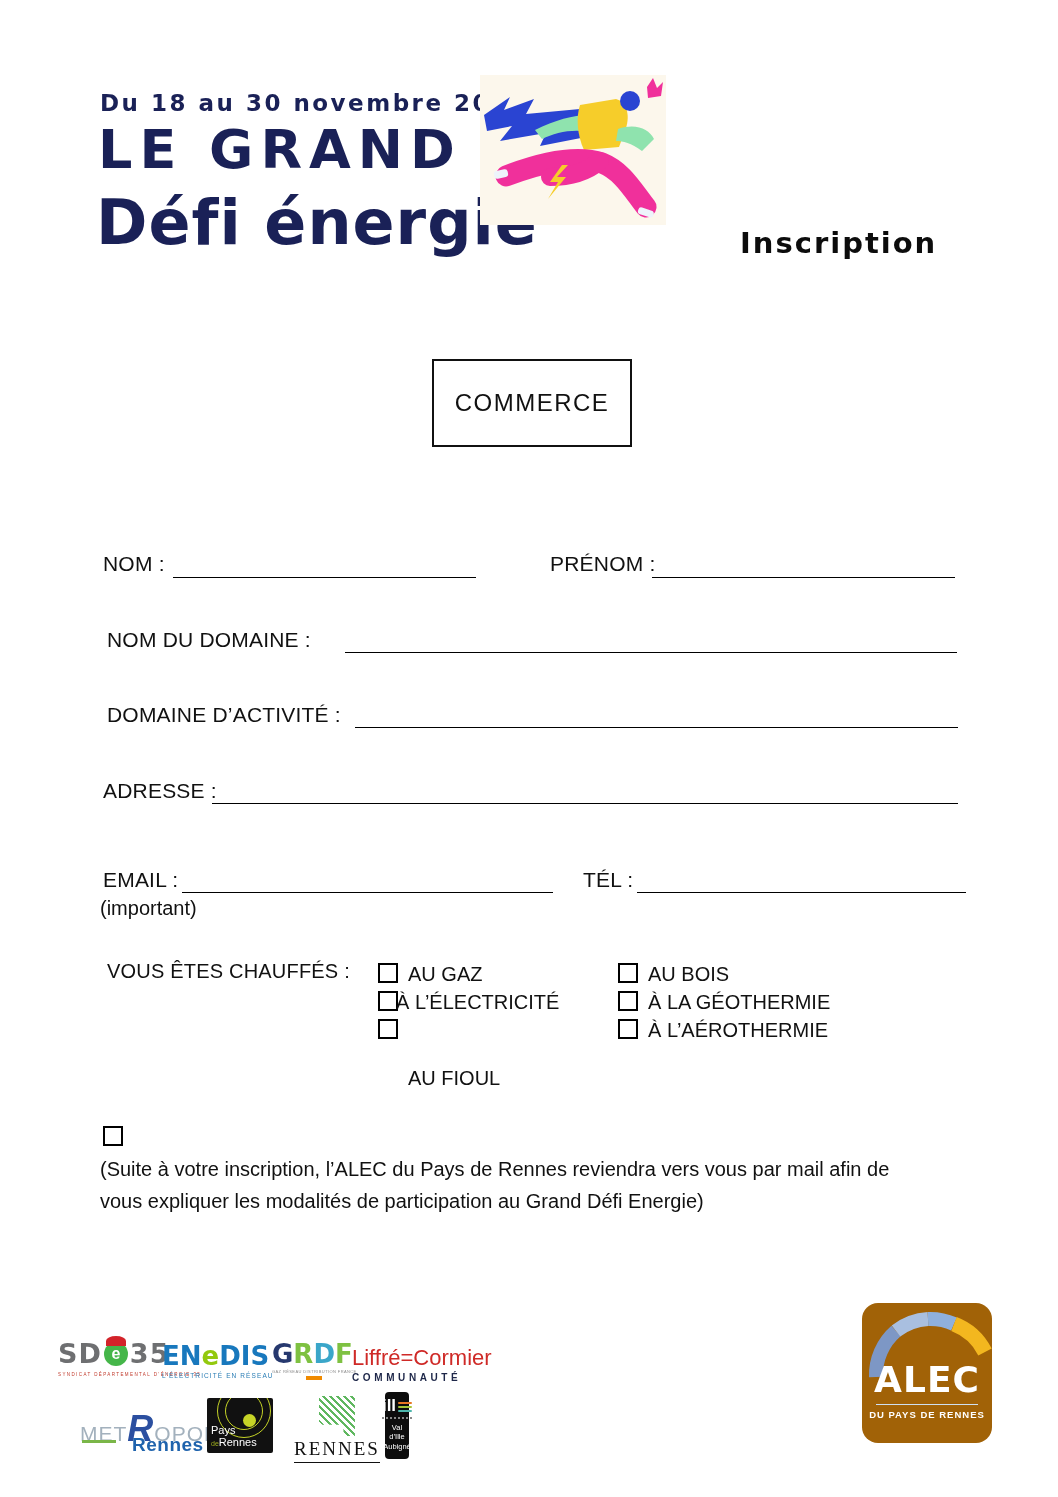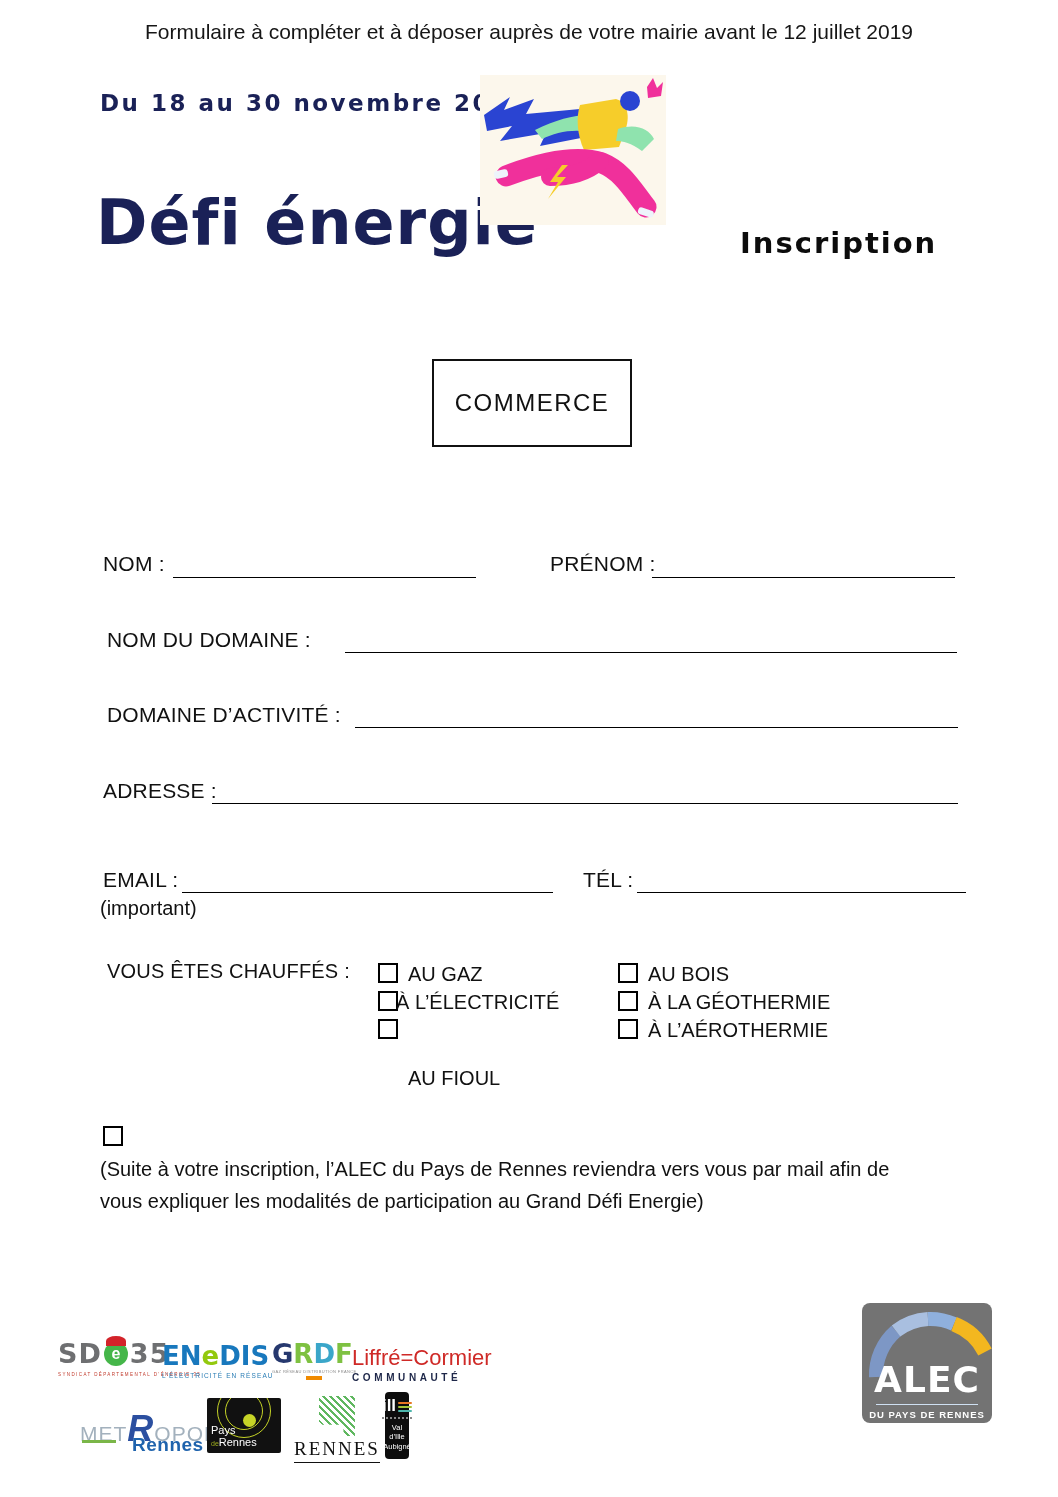--- a/index.html
+++ b/index.html
@@ -46,52 +46,52 @@
   .enedis-tag{font-size:6.5px;letter-spacing:1.1px;color:#2a7db5;margin-top:3px;white-space:nowrap;}
   .grdf-txt{font-family:"DejaVu Sans",sans-serif;font-weight:bold;font-size:26px;line-height:1;}
   .grdf-tag{font-size:4px;color:#8c8c8c;letter-spacing:.4px;margin-top:2px;white-space:nowrap;}
   .grdf-dash{width:16px;height:4px;background:#f08a00;margin-top:2px;margin-left:34px;}
   .liffre-top{font-size:22px;color:#cf2a27;white-space:nowrap;font-family:"Liberation Sans",sans-serif;}
   .liffre-sub{font-size:10px;letter-spacing:3.6px;color:#1e2749;font-weight:bold;margin-top:1px;white-space:nowrap;}
   .metro-line{font-size:21px;letter-spacing:1px;color:#a3b1bd;white-space:nowrap;font-family:"Liberation Sans",sans-serif;}
   .metro-r{font-size:36px;font-weight:bold;color:#2b4fa0;font-style:italic;}
   .metro-rennes{position:absolute;left:52px;top:26px;font-size:19px;font-weight:bold;color:#1f63ad;letter-spacing:.5px;}
   .metro-tag{position:absolute;left:2px;top:32px;width:34px;height:3px;background:#7ab648;}
-  .pays-box{width:74px;height:55px;background:#111;position:relative;overflow:hidden;border-radius:2px;}
+  .pays-box{width:66px;height:55px;background:#111;position:relative;overflow:hidden;border-radius:2px;}
   .pays-orbit{position:absolute;border:1px solid #c6d427;border-radius:50%;}
   .pays-dot{position:absolute;width:13px;height:13px;border-radius:50%;background:#c6d427;}
   .pays-txt{position:absolute;left:4px;bottom:4px;color:#fff;font-size:11px;line-height:1.15;}
   .pays-de{color:#9fae1f;font-size:7px;}
   .rennes-sq{width:36px;height:40px;margin:0 auto;
      background:repeating-linear-gradient(45deg,#5fb75f 0 2px,#ffffff 2px 5px);
      clip-path:polygon(0 0,100% 0,100% 100%,68% 100%,68% 72%,0 72%);}
   .rennes-txt{font-family:"Liberation Serif",serif;font-size:19px;letter-spacing:2px;color:#111;
               border-bottom:1.5px solid #111;padding-bottom:2px;margin-top:2px;white-space:nowrap;}
   .vda-box{width:24px;height:67px;background:#0d0d0d;border-radius:4px;color:#fff;
            display:flex;flex-direction:column;align-items:center;padding-top:5px;box-sizing:border-box;}
   .vda-ill{font-size:17px;font-weight:bold;line-height:1;display:flex;align-items:flex-end;gap:2px;}
   .vda-waves{display:flex;flex-direction:column;gap:2px;margin-bottom:2px;}
   .vda-waves i{display:block;width:14px;height:2px;border-radius:2px;}
   .vda-dots{width:30px;height:2px;margin:3px 0 4px;background:repeating-linear-gradient(90deg,#888 0 2px,transparent 2px 4px);}
   .vda-txt{font-size:7.5px;line-height:1.25;text-align:center;}
-  .alec-box{width:130px;height:120px;background:#737373;border-radius:8px;position:relative;overflow:hidden;}
+  .alec-box{width:130px;height:140px;background:#a16207;border-radius:16px;position:relative;overflow:hidden;}
   .alec-name{position:absolute;left:0;right:0;top:56px;text-align:center;color:#fff;
              font-family:"DejaVu Sans",sans-serif;font-weight:bold;font-size:36px;letter-spacing:1px;}
   .alec-rule{position:absolute;left:14px;right:14px;top:101px;height:1px;background:#cfe0f2;}
   .alec-sub{position:absolute;left:0;right:0;top:106px;text-align:center;color:#fff;
             font-size:9.5px;font-weight:bold;letter-spacing:1px;white-space:nowrap;}
 </style>
 </head>
 <body>
 
 <div class="page">
 
-  <div class="abs top-note">Formulaire à compléter et à déposer auprès de votre mairie avant le 12 juillet 2019</div>
 
   <div class="abs brand brand-dates nowrap">Du 18 au 30 novembre 2019</div>
+  <div class="abs brand brand-l1 nowrap">LE GRAND</div>
   <div class="abs brand brand-l2 nowrap">Défi énergie</div>
   <div class="abs inscription nowrap">Inscription</div>
 
   <div class="abs runner-wrap">
     <svg width="186" height="150" viewBox="0 0 186 150">
       <rect x="0" y="0" width="186" height="150" fill="#fcf7ec"></rect>
 
       <polygon points="4,40 30,22 24,35 54,24 46,39 100,34 113,46 106,62 60,71 66,58 20,66 32,51 7,56" fill="#2a44d2"></polygon>
 
       <path d="M55 55 C85 40 112 36 128 44 L120 60 C100 52 78 56 62 64 Z" fill="#8fe3ae"></path>

